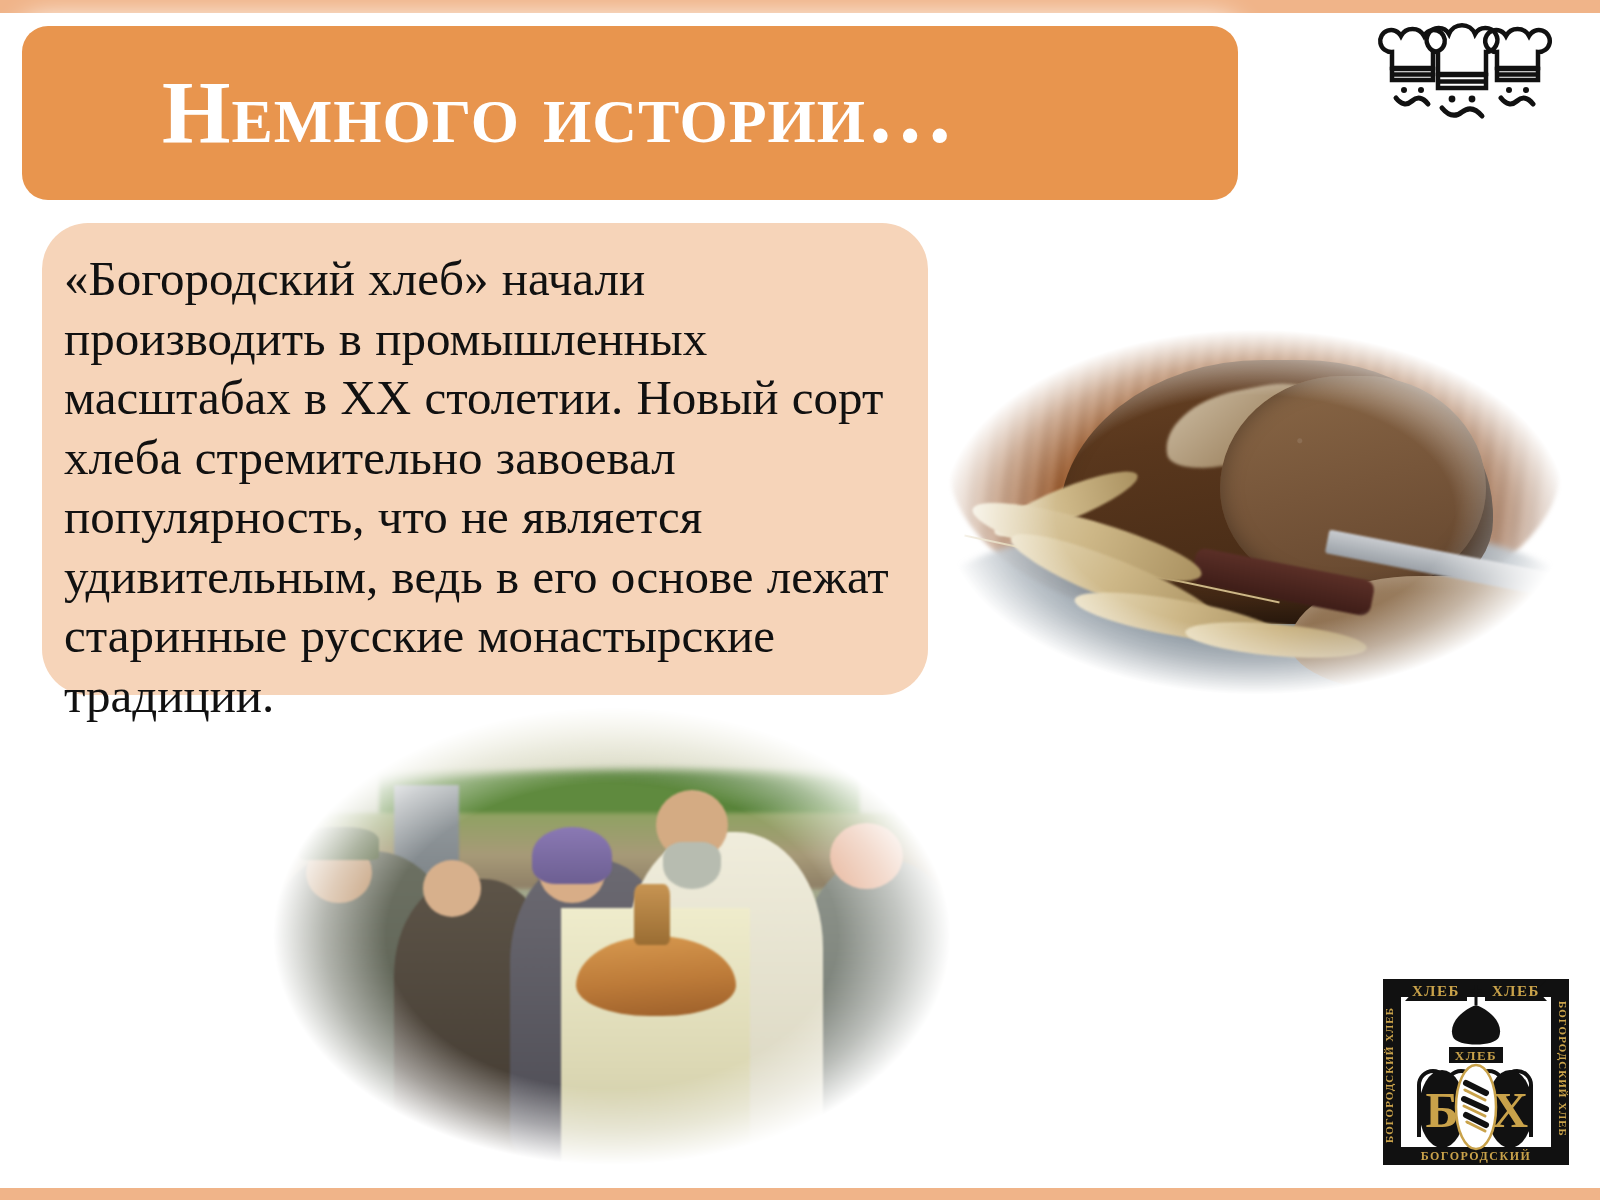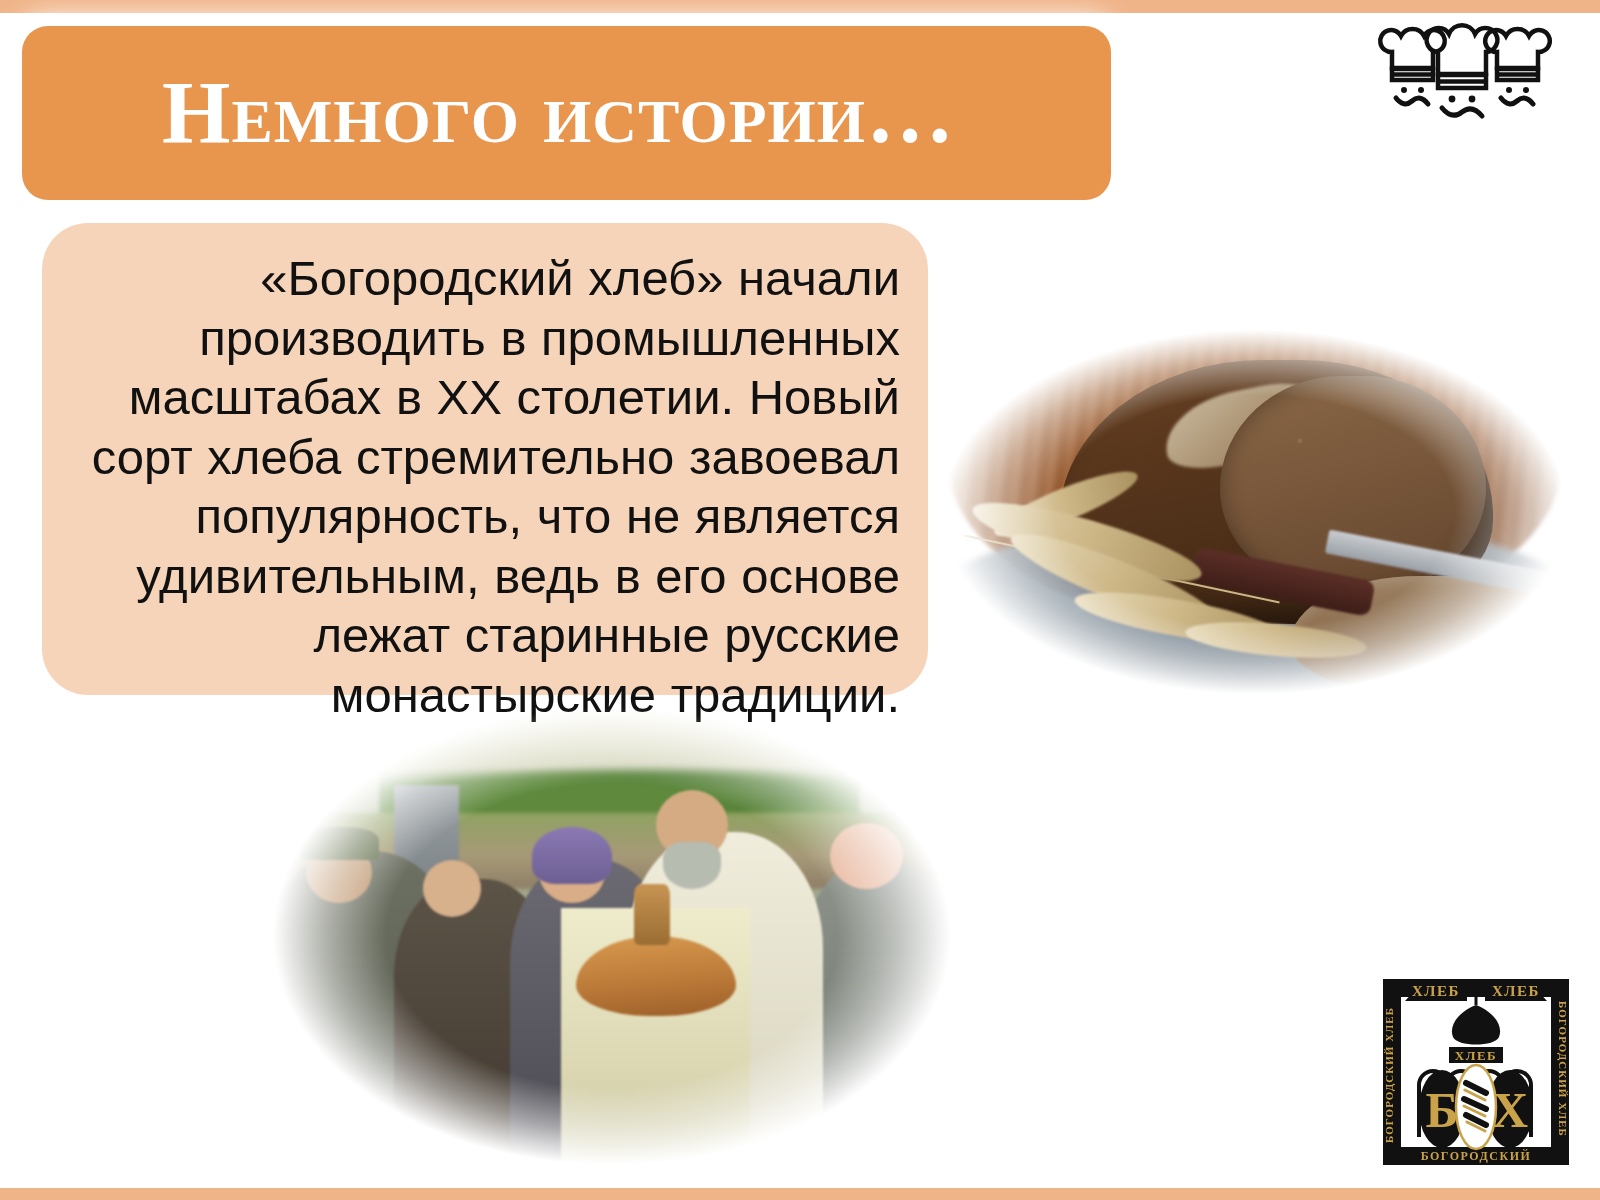--- a/index.html
+++ b/index.html
@@ -23,21 +23,21 @@
     background: #f0b489;
   }
   .edge-strip.top    { top: 0;    height: 13px; }
   .edge-strip.bottom { top: 1188px; height: 12px; }
 
   
   .title-banner {
     position: absolute;
     left: 22px;
     top: 26px;
-    width: 1089px;
+    width: 1216px;
     height: 174px;
     background: #e8954e;
     border-radius: 26px;
     box-shadow: 0 0 26px 10px rgba(255,255,255,0.95);
     display: flex;
     align-items: center;
     text-align: center;
   }
   .title-text {
     margin-left: 140px;
@@ -67,25 +67,25 @@
     top: 223px;
     width: 886px;
     height: 472px;
     background: #f6d4b9;
     border-radius: 46px;
     box-sizing: border-box;
     padding: 26px 28px 18px 22px;
   }
   .bubble-paragraph {
     color: #111111;
-    font-family: Liberation Sans, sans-serif;
+    font-family: Liberation Serif, serif;
     font-size: 49px;
     line-height: 1.215;
     margin: 0;
-    text-align: right;
+    text-align: left;
     word-spacing: 1px;
   }
 
   
   .bread-photo {
     position: absolute;
     left: 905px;
     top: 312px;
     width: 700px;
     height: 400px;

